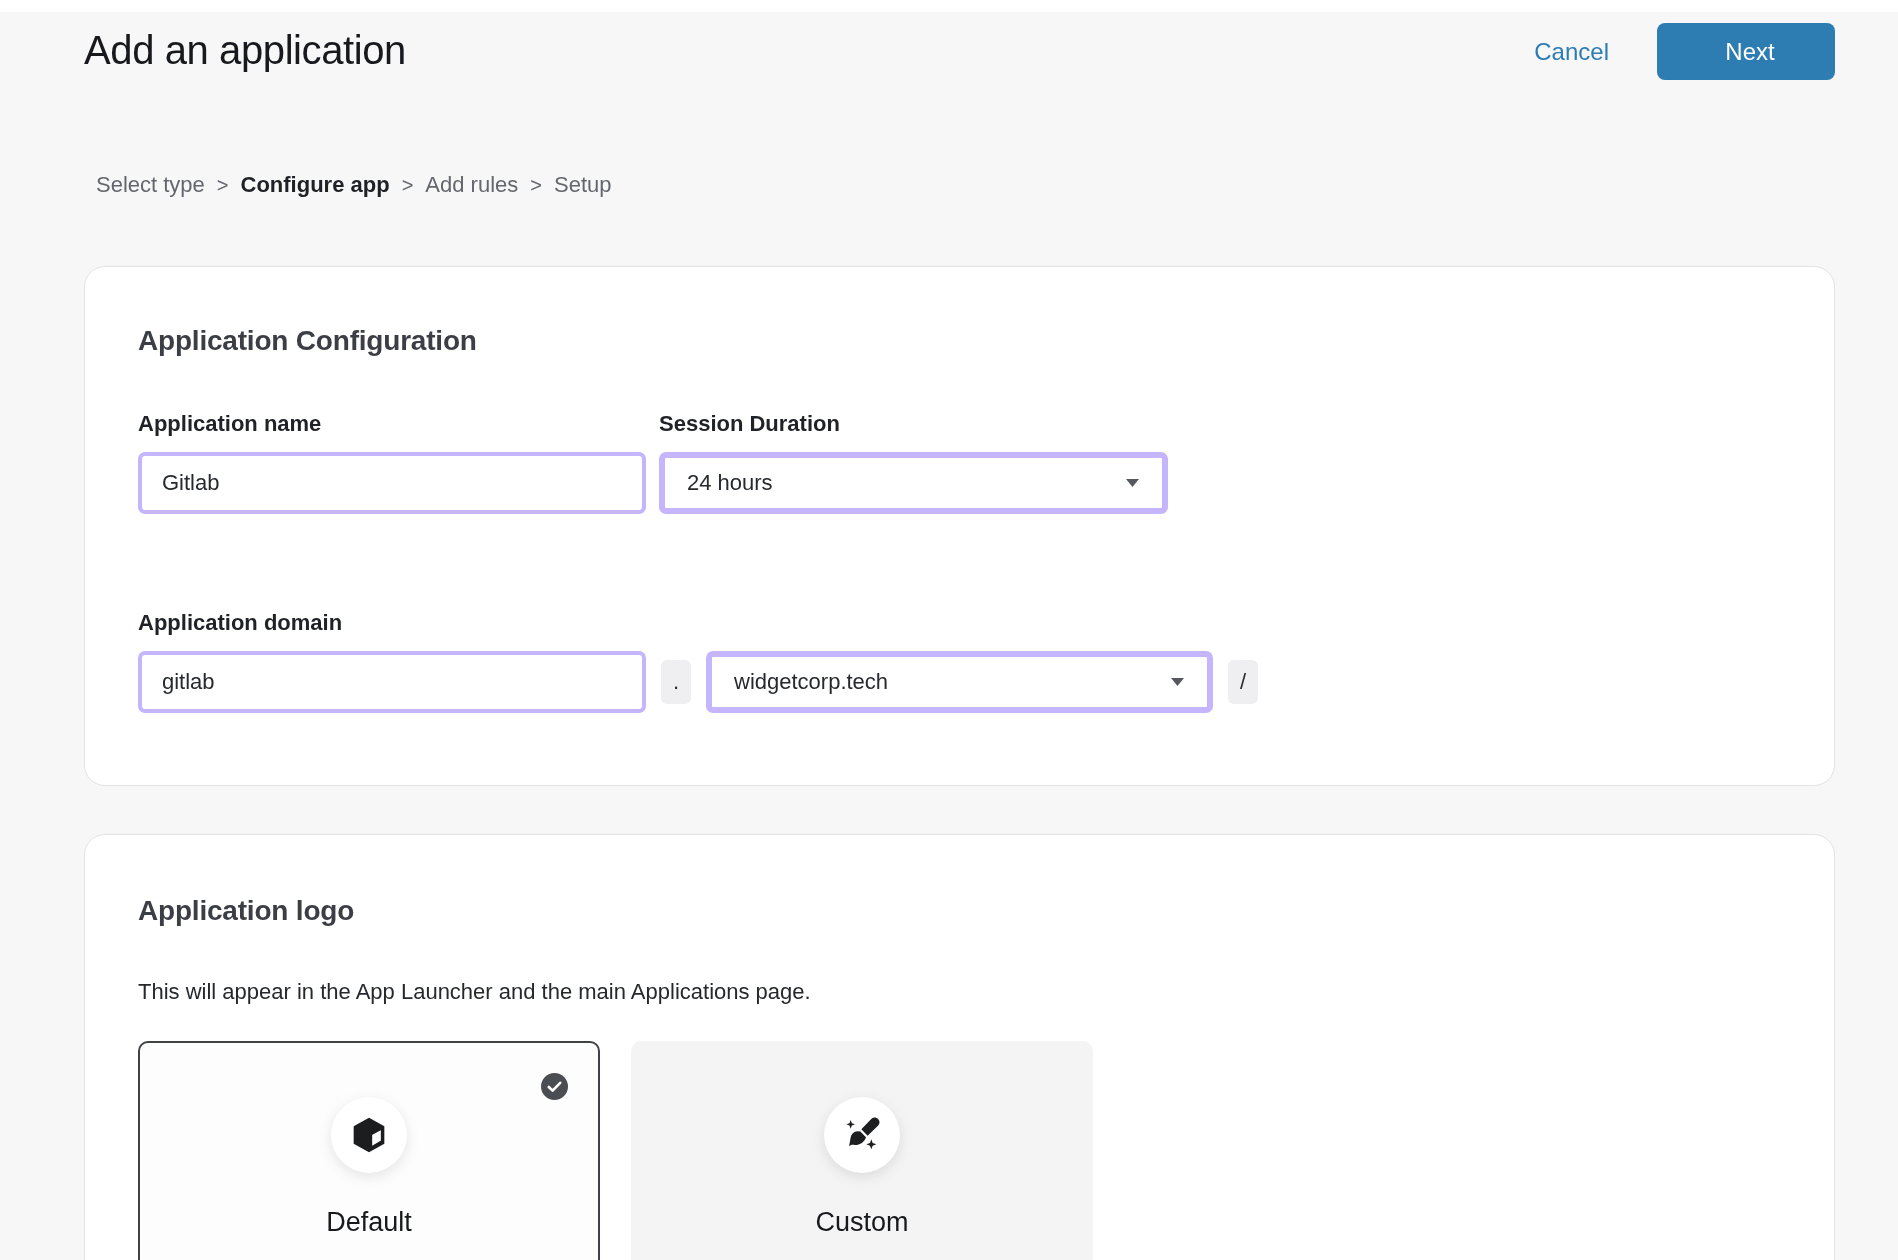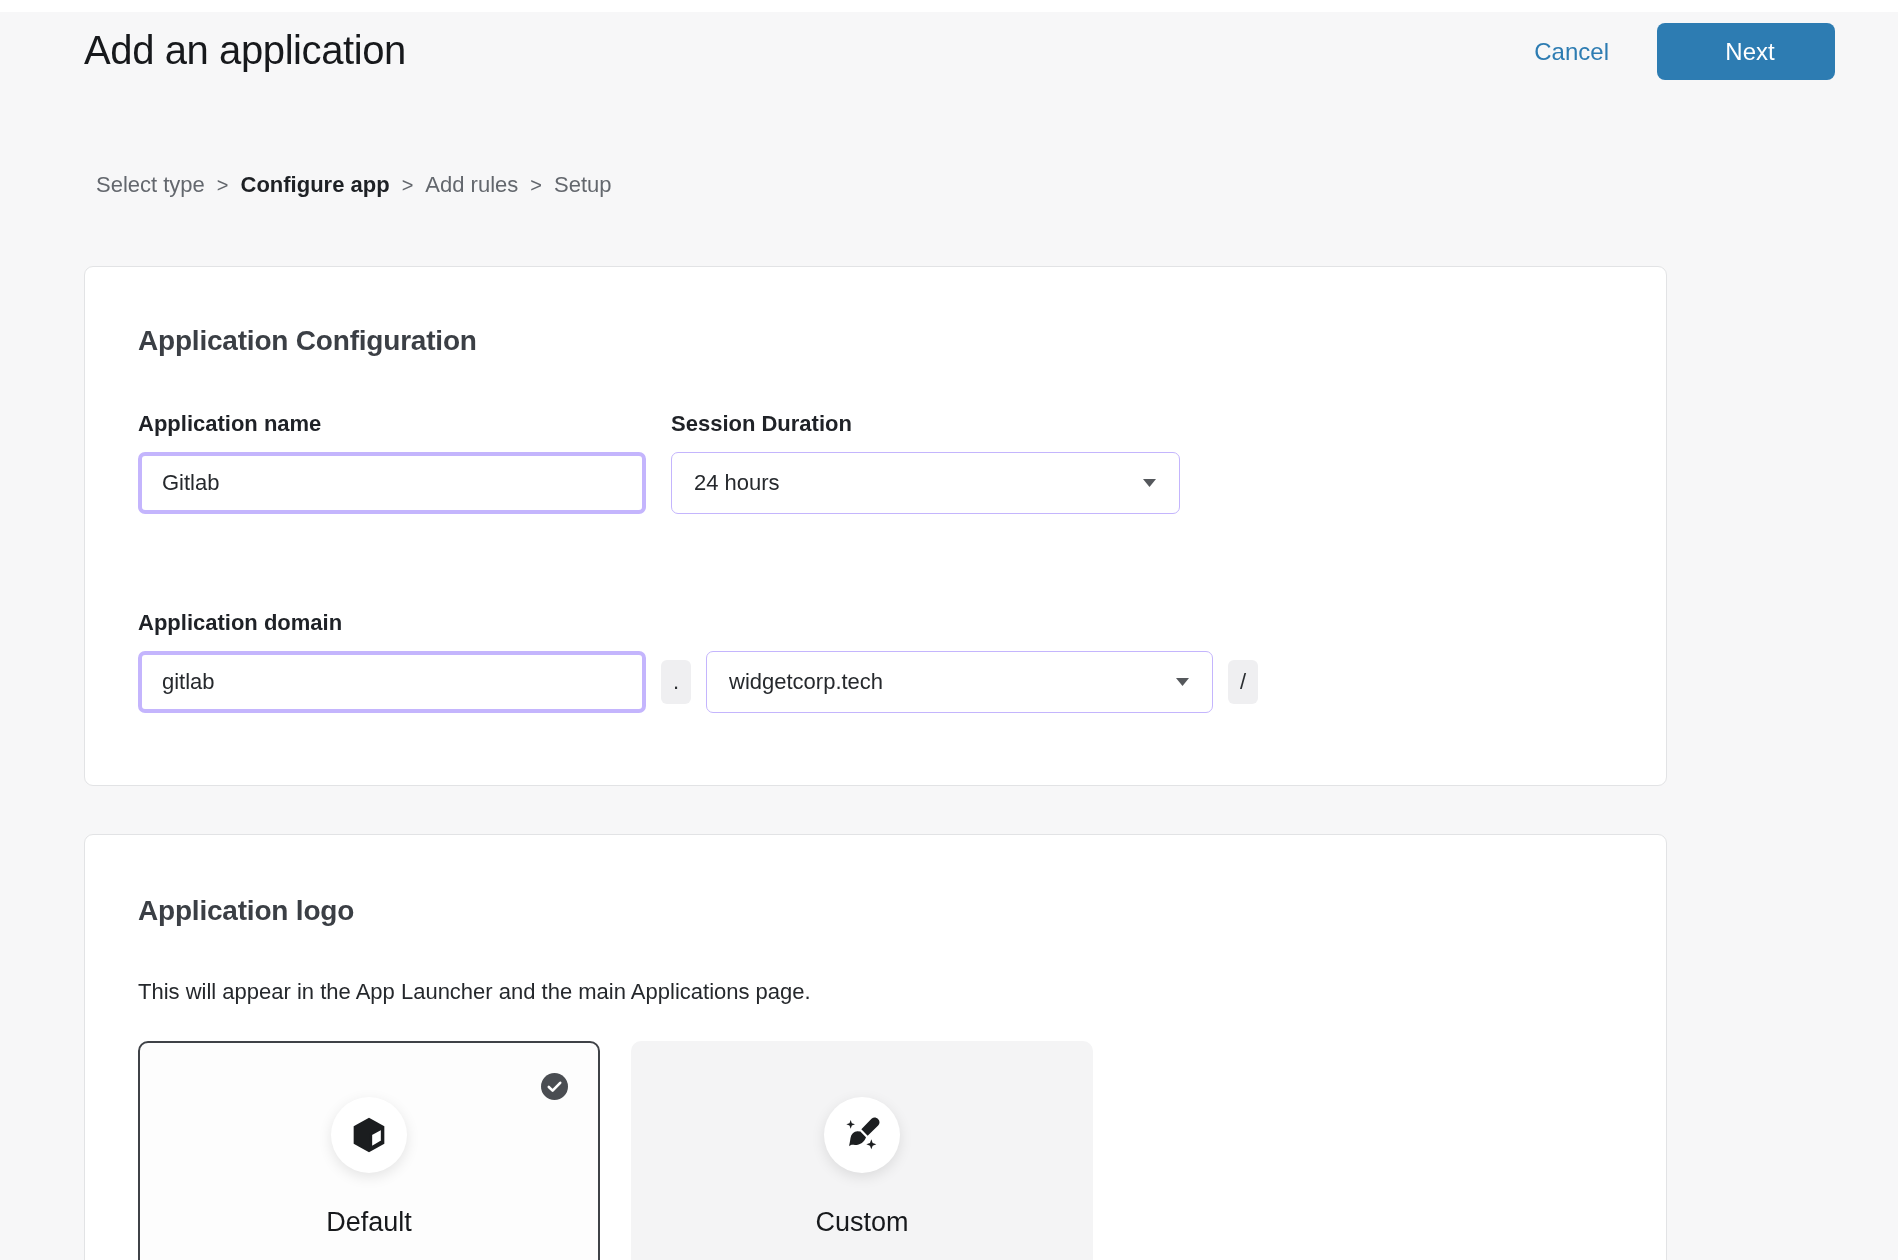--- a/index.html
+++ b/index.html
@@ -23,40 +23,40 @@
     font-size: 24px; border: none; border-radius: 8px; cursor: pointer; font-family: inherit; padding-left: 8px;
   }
 
   
   .breadcrumb { display: flex; align-items: center; gap: 12px; margin: 92px 0 0 12px; font-size: 22px; color: #63676d; }
   .crumb { cursor: pointer; }
   .crumb.active { font-weight: 700; color: #1e2125; }
   .crumb-sep { font-size: 20px; color: #63676d; }
 
   
-  .card { background: #ffffff; border: 1px solid #e2e3e5; border-radius: 9px; width: 1583px; }
+  .card { background: #ffffff; border: 1px solid #e2e3e5; border-radius: 21px; width: 1751px; }
   .card-config { margin-top: 68px; padding: 58px 56px 72px 53px; }
   .card-logo { margin-top: 48px; padding: 60px 56px 0 53px; height: 470px; }
 
   .section-heading { font-size: 28px; font-weight: 700; color: #3b3f45; letter-spacing: -0.2px; }
   .field-label { display: block; font-size: 22px; font-weight: 700; color: #1f2227; margin-bottom: 15px; }
 
-  .row-1 { display: grid; grid-template-columns: 508px 509px; column-gap: 25px; margin-top: 54px; }
+  .row-1 { display: grid; grid-template-columns: 508px 509px; column-gap: 13px; margin-top: 54px; }
 
   .text-input {
     height: 62px; width: 100%;
     border: 4px solid #c4b5fd; border-radius: 7px;
     font-size: 22px; color: #26292d; padding: 0 20px;
     font-family: inherit; background: #ffffff; outline: none;
   }
   .text-input::placeholder { color: #6f7277; }
 
   .select {
     height: 62px;
-    border: 1px solid #c4b5fd; border-radius: 7px;
+    border: 6px solid #c4b5fd; border-radius: 7px;
     display: flex; align-items: center; justify-content: space-between;
     padding: 0 22px; font-size: 22px; color: #26292d;
     background: #ffffff; cursor: pointer;
   }
   .caret { flex: 0 0 auto; margin-left: 12px; display: block; }
 
   .domain-section { margin-top: 96px; }
   .domain-row { display: flex; align-items: center; gap: 15px; }
   .w-sub { width: 508px; }
   .w-domain { width: 507px; }

